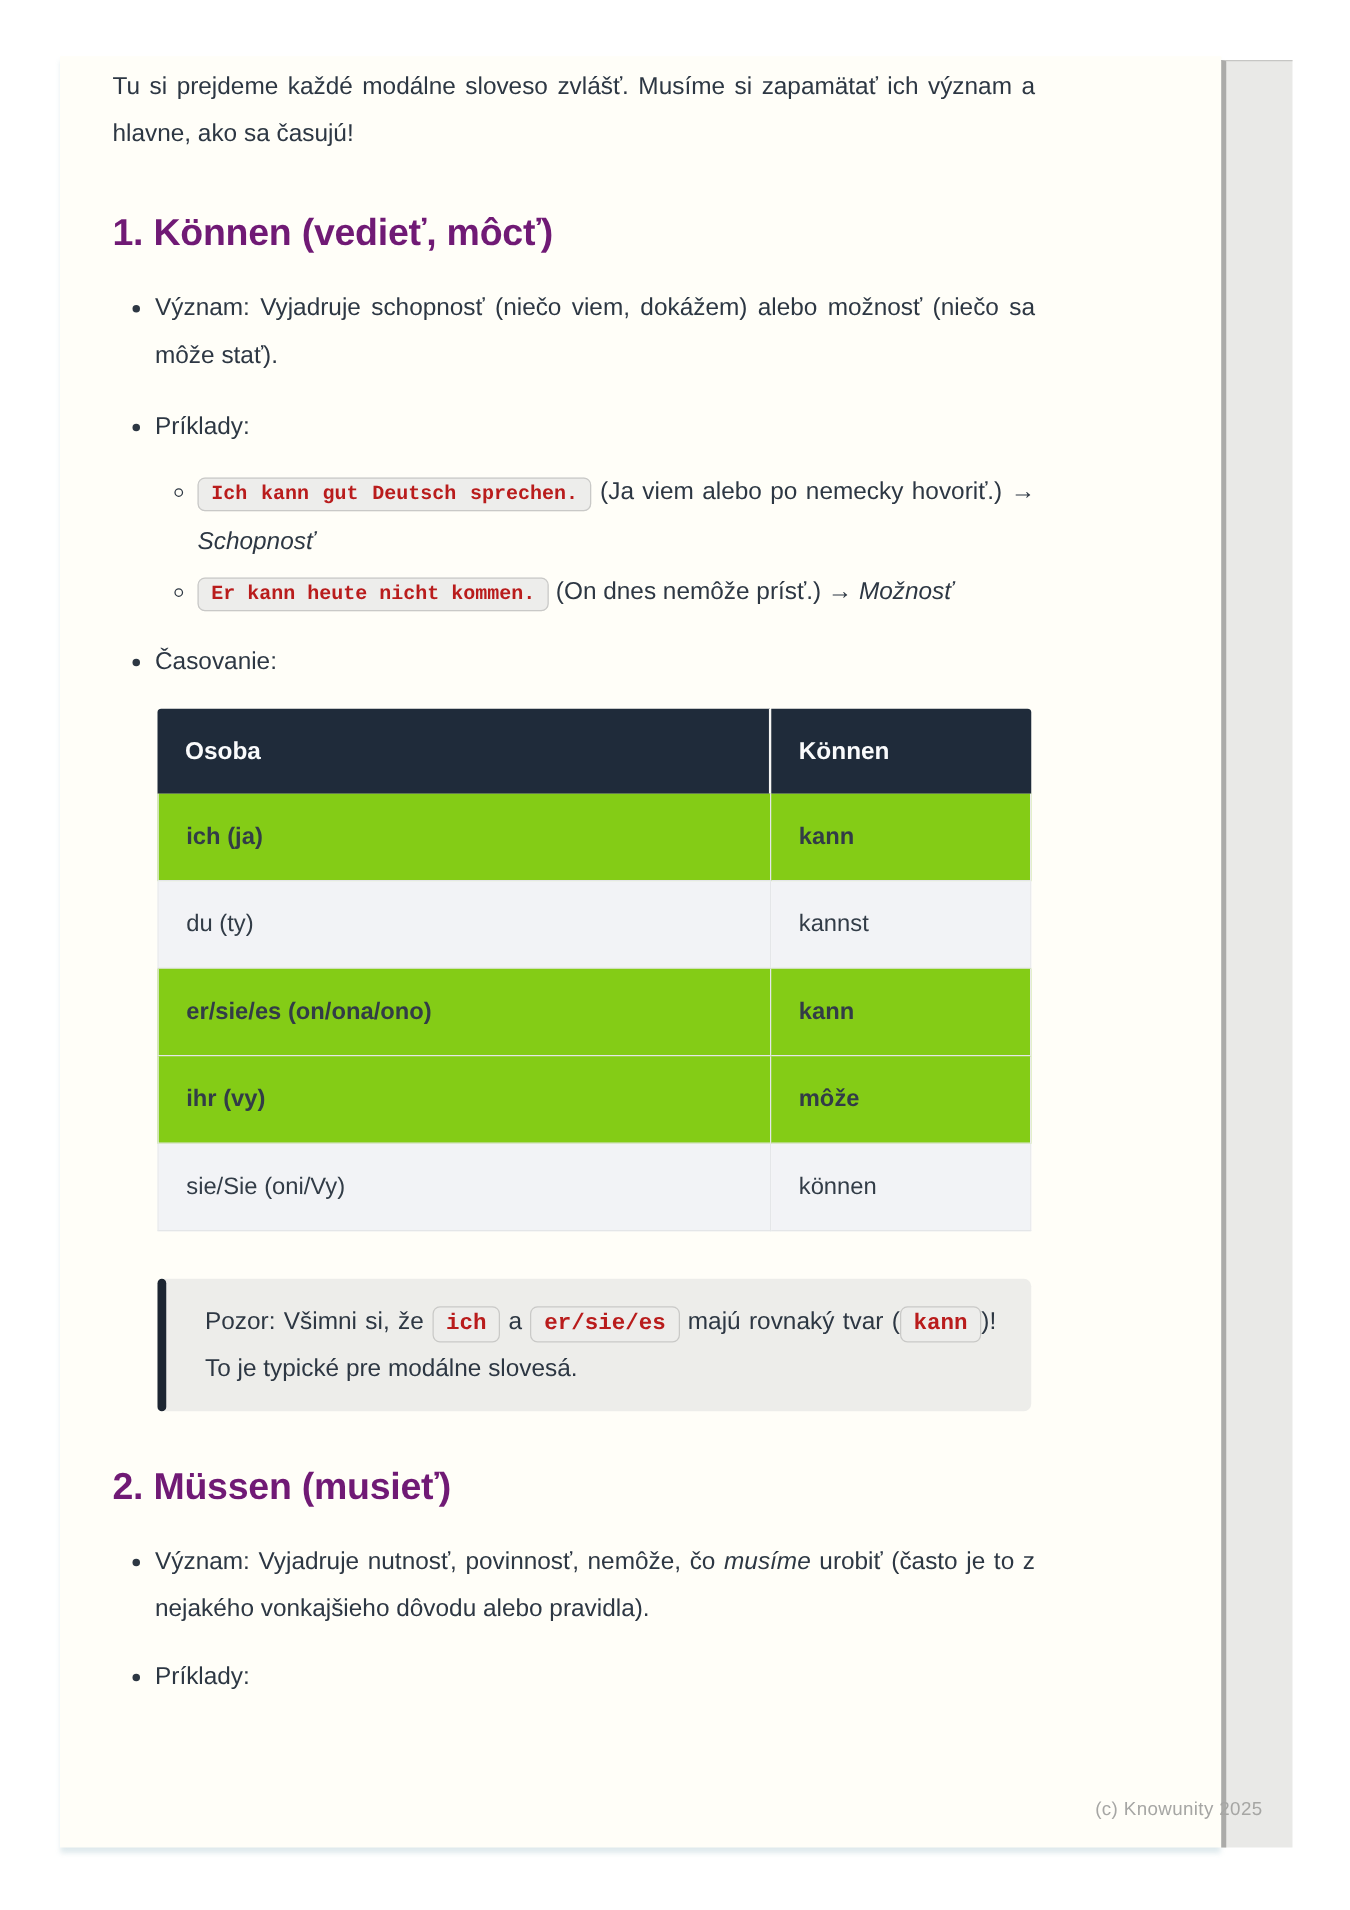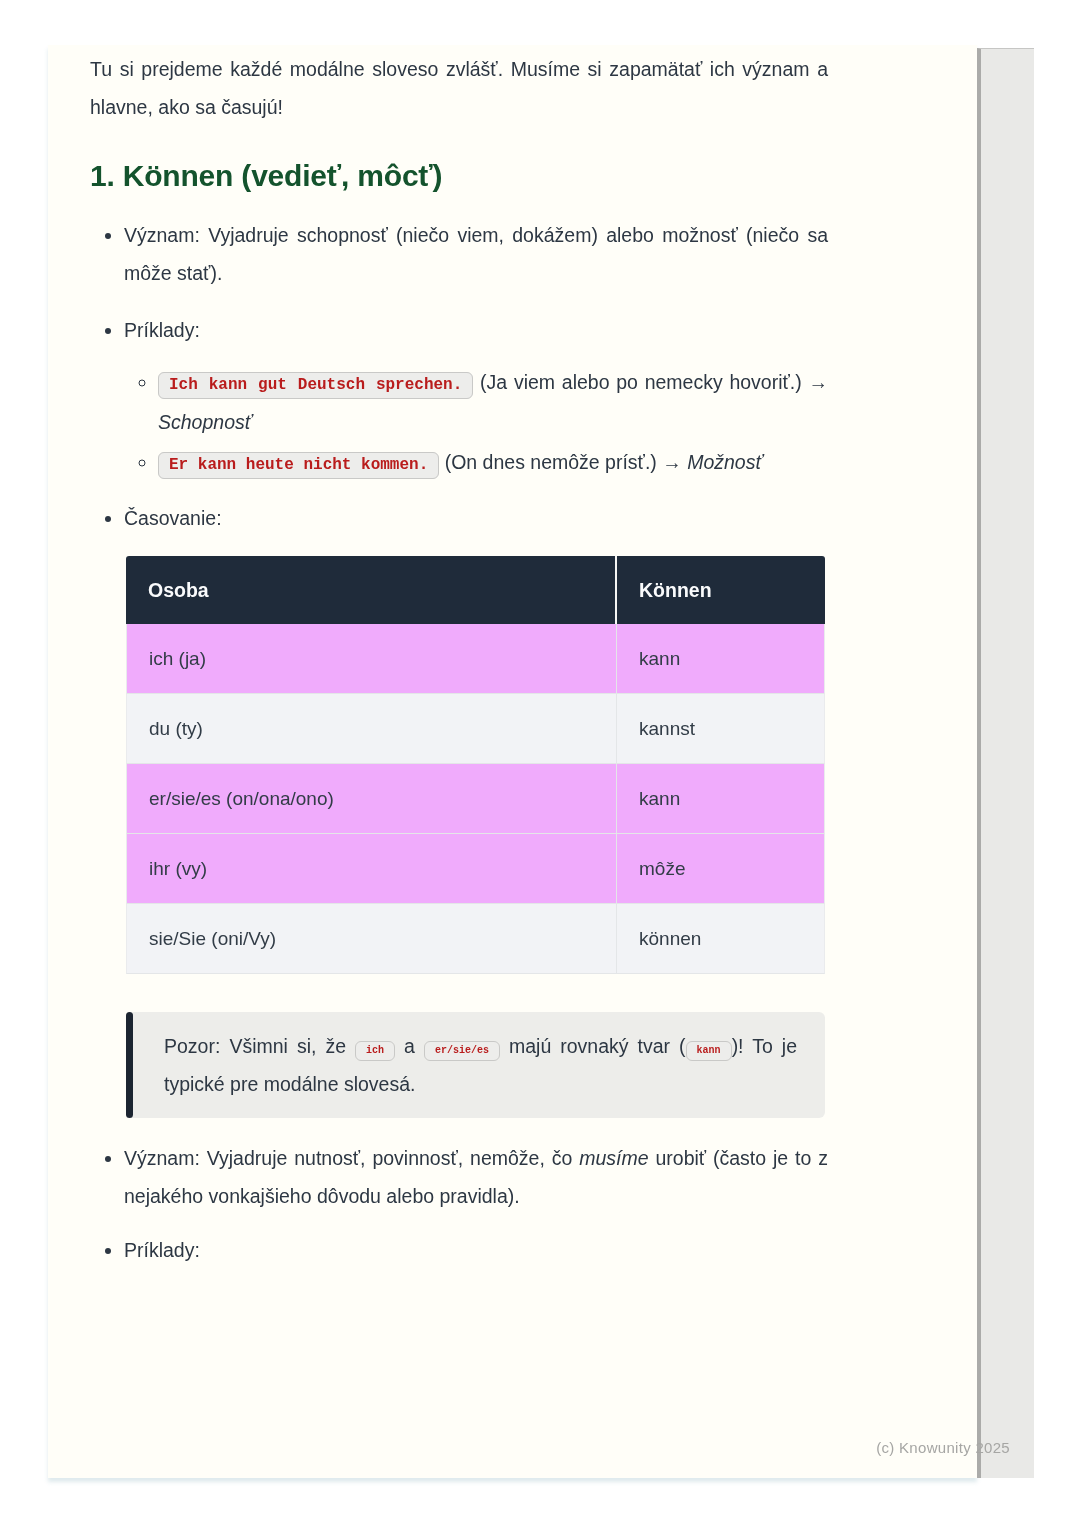--- a/index.html
+++ b/index.html
@@ -16,22 +16,22 @@
     position:absolute; left:977px; top:48px; width:57px; height:1430px;
     background:#E9E9E7; border-left:4px solid #ABABA9; border-top:1px solid #C6C6C4;
     box-sizing:border-box; z-index:1;
   }
   .content {
     position:absolute; left:90px; top:50px; width:738px;
     color:#2D3743; font-size:19.5px; line-height:38px; z-index:2;
   }
   .intro { margin:0; text-align:justify; }
   h2.h {
-    margin:31px 0 0 0; font-size:30px; line-height:38px; font-weight:700;
-    color:#14532d; letter-spacing:-0.2px;
+    margin:42px 0 0 0; font-size:30px; line-height:38px; font-weight:700;
+    color:#701a75; letter-spacing:-0.2px;
   }
   ul { margin:0; padding:0 0 0 34px; }
   ul.l1 { list-style:disc outside; margin-top:21px; }
   ul.l1.tight { margin-top:17px; }
   ul.l1 li { text-align:justify; }
   ul.l1 li.mt { margin-top:19px; }
   ul.l1 li.mt2 { margin-top:16px; }
   ul.l2 { list-style:circle outside; margin-top:13px; padding-left:68px; }
   ul.l2 li { line-height:40px; text-align:justify; }
   .b { font-weight:400; }
@@ -49,28 +49,28 @@
     height:68px; padding:0 0 0 22px; vertical-align:middle; font-size:19.5px;
   }
   table.conj th.c1 { width:467px; border-right:2px solid #F6F6F4; border-radius:3px 0 0 0; }
   table.conj th.c2 { border-radius:0 3px 0 0; }
   table.conj td {
     height:69px; padding:0 0 0 22px; vertical-align:middle; color:#323C47;
     border-bottom:1px solid #E4E6E8;
   }
   table.conj td:first-child { border-left:1px solid #EAEBED; border-right:1px solid #E4E6E8; }
   table.conj td:last-child  { border-right:1px solid #EAEBED; }
-  tr.odd  td { background:#f0abfc; }
+  tr.odd  td { background:#84cc16;font-weight:bold; }
   tr.even td { background:#F2F3F6; }
   .callout {
     position:relative; margin:38px 0 0 36px; width:699px; box-sizing:border-box;
     background:#EDEDEA; border-radius:6px; padding:15px 28px 15px 38px;
     text-align:justify; line-height:38px;
   }
-  .callout .chip { font-size:10px; }
+  .callout .chip { font-size:18px; }
   .callout-bar {
     position:absolute; left:0; top:0; bottom:0; width:7px;
     background:#1C2531; border-radius:4px;
   }
   .footer {
     position:absolute; top:1439px; right:70px; z-index:3;
     font-size:15px; color:#A6A6A4; letter-spacing:0.3px;
   }
 </style>
 </head>
@@ -131,20 +131,21 @@
             </tr>
         </tbody>
       </table>
     </div>
 
     <div class="callout">
       <div class="callout-bar"></div>
       <span class="b">Pozor:</span><span> Všimni si, že </span><code class="chip">ich</code><span> a </span><code class="chip">er/sie/es</code><span> majú rovnaký tvar (</span><code class="chip">kann</code><span>)! To je typické pre modálne slovesá.</span>
     </div>
 
+    <h2 class="h">2. Müssen (musieť)</h2>
 
     <ul class="l1">
       <li><span class="b">Význam:</span><span> Vyjadruje nutnosť, povinnosť, nemôže, čo </span><em>musíme</em><span> urobiť (často je to z nejakého vonkajšieho dôvodu alebo pravidla).</span></li>
       <li class="mt2"><span class="b">Príklady:</span></li>
     </ul>
 
   </div>
 
   <div class="footer">(c) Knowunity 2025</div>
 </div>

